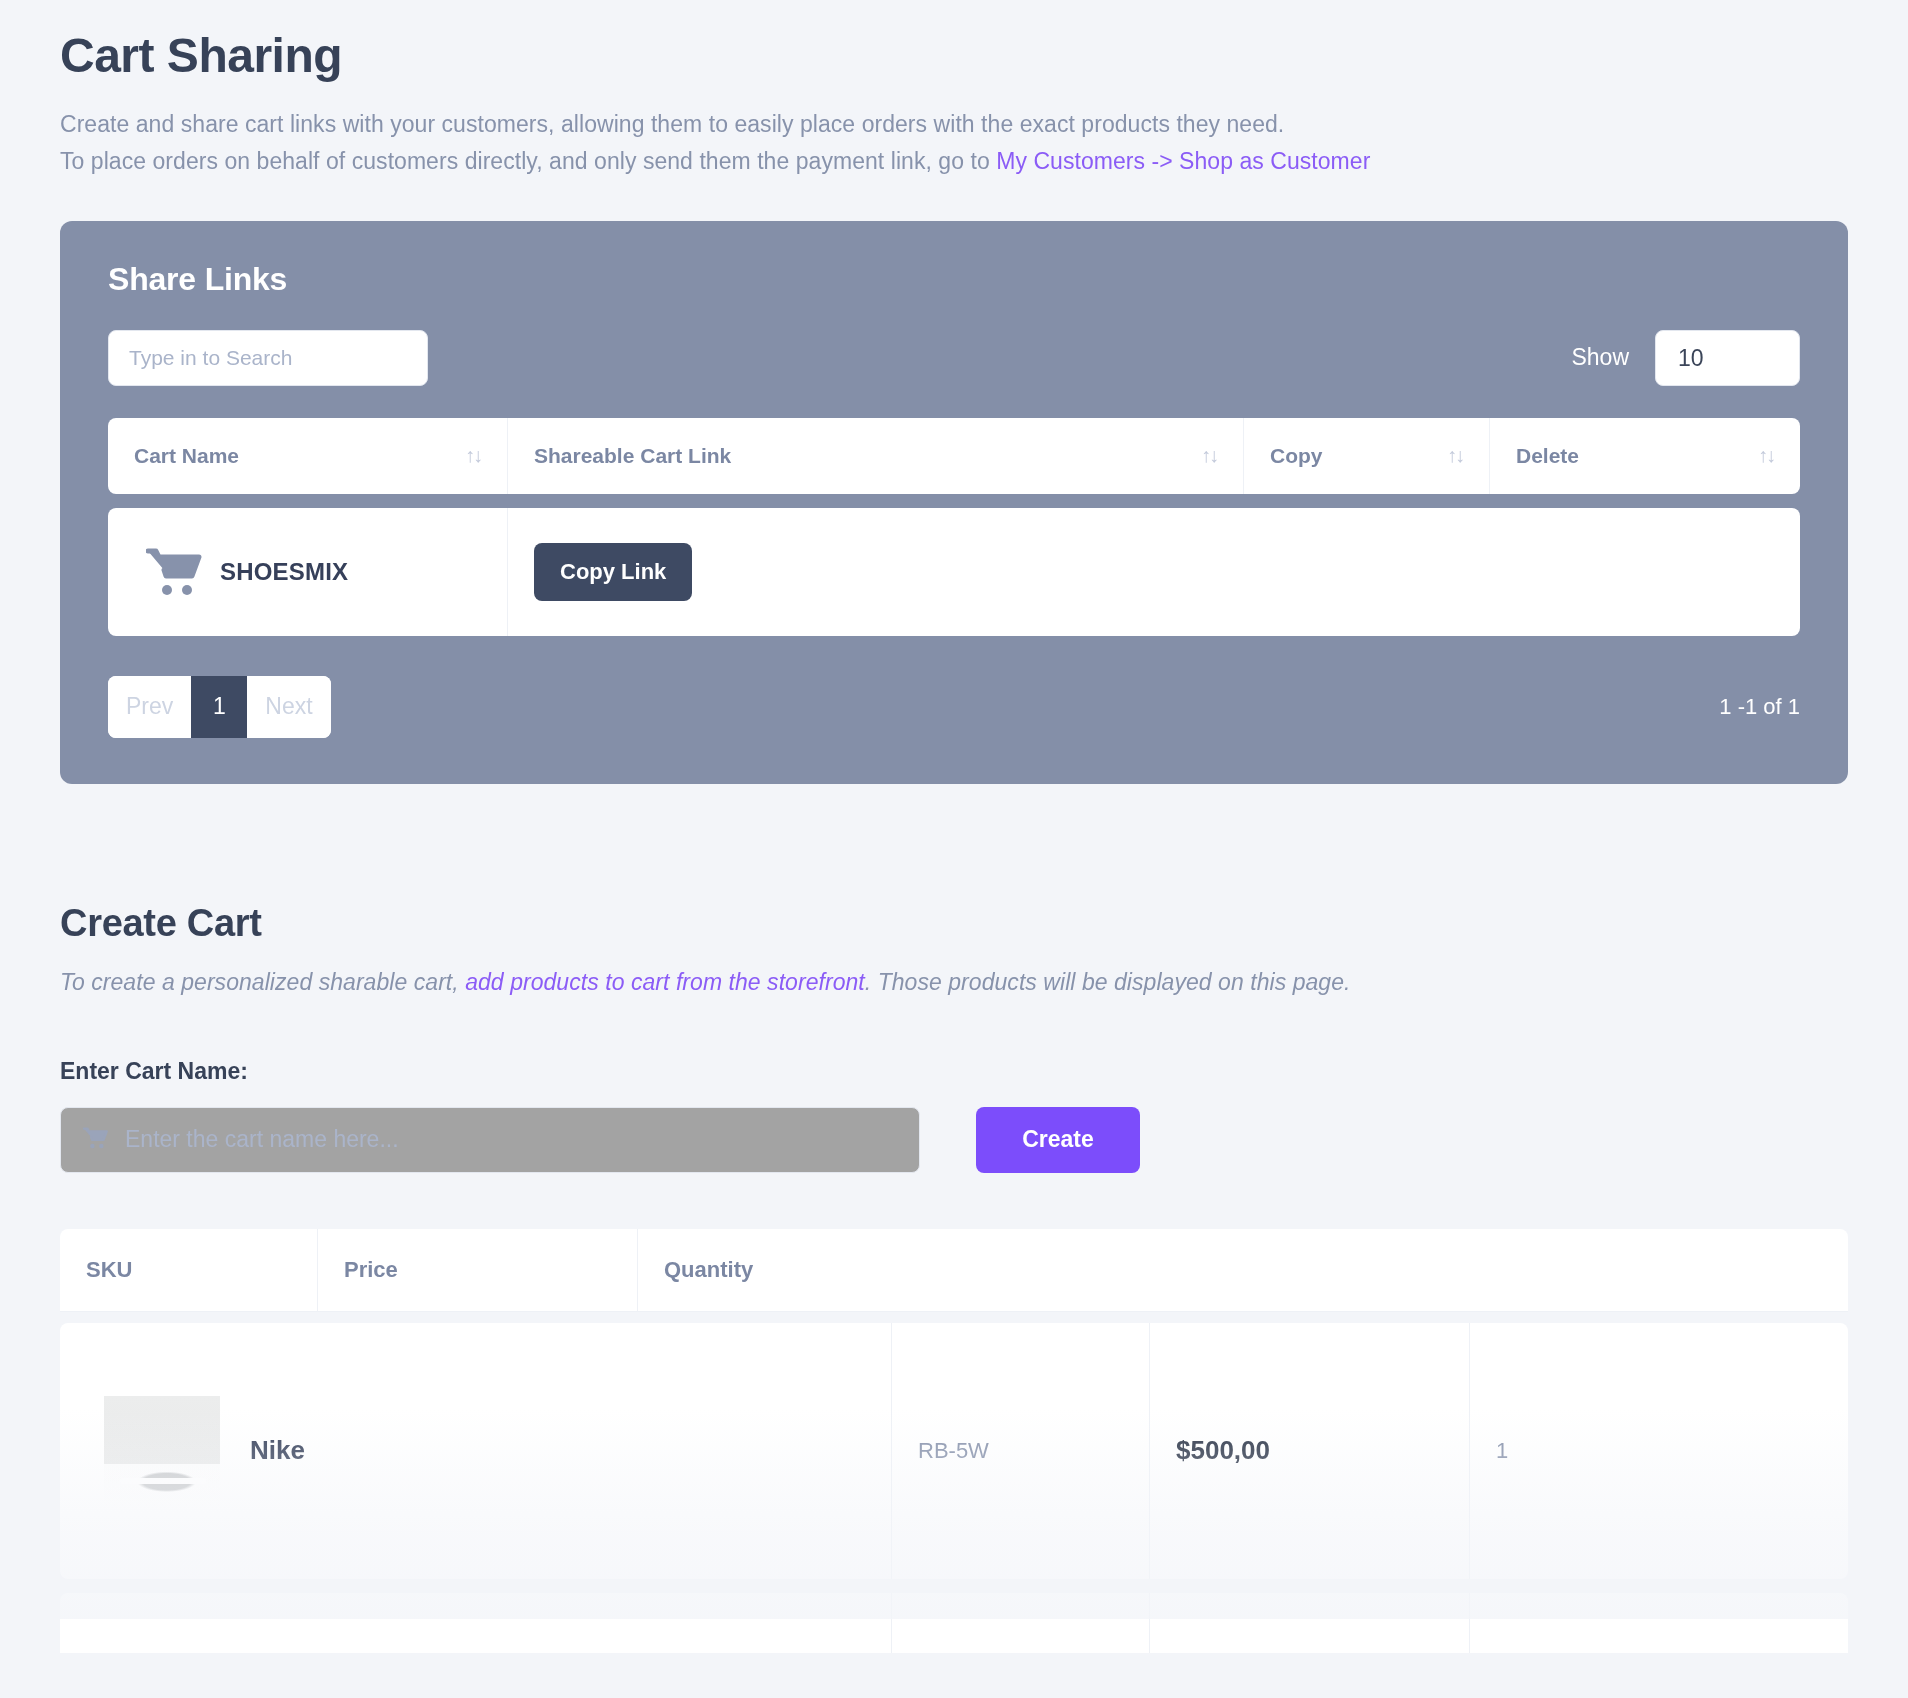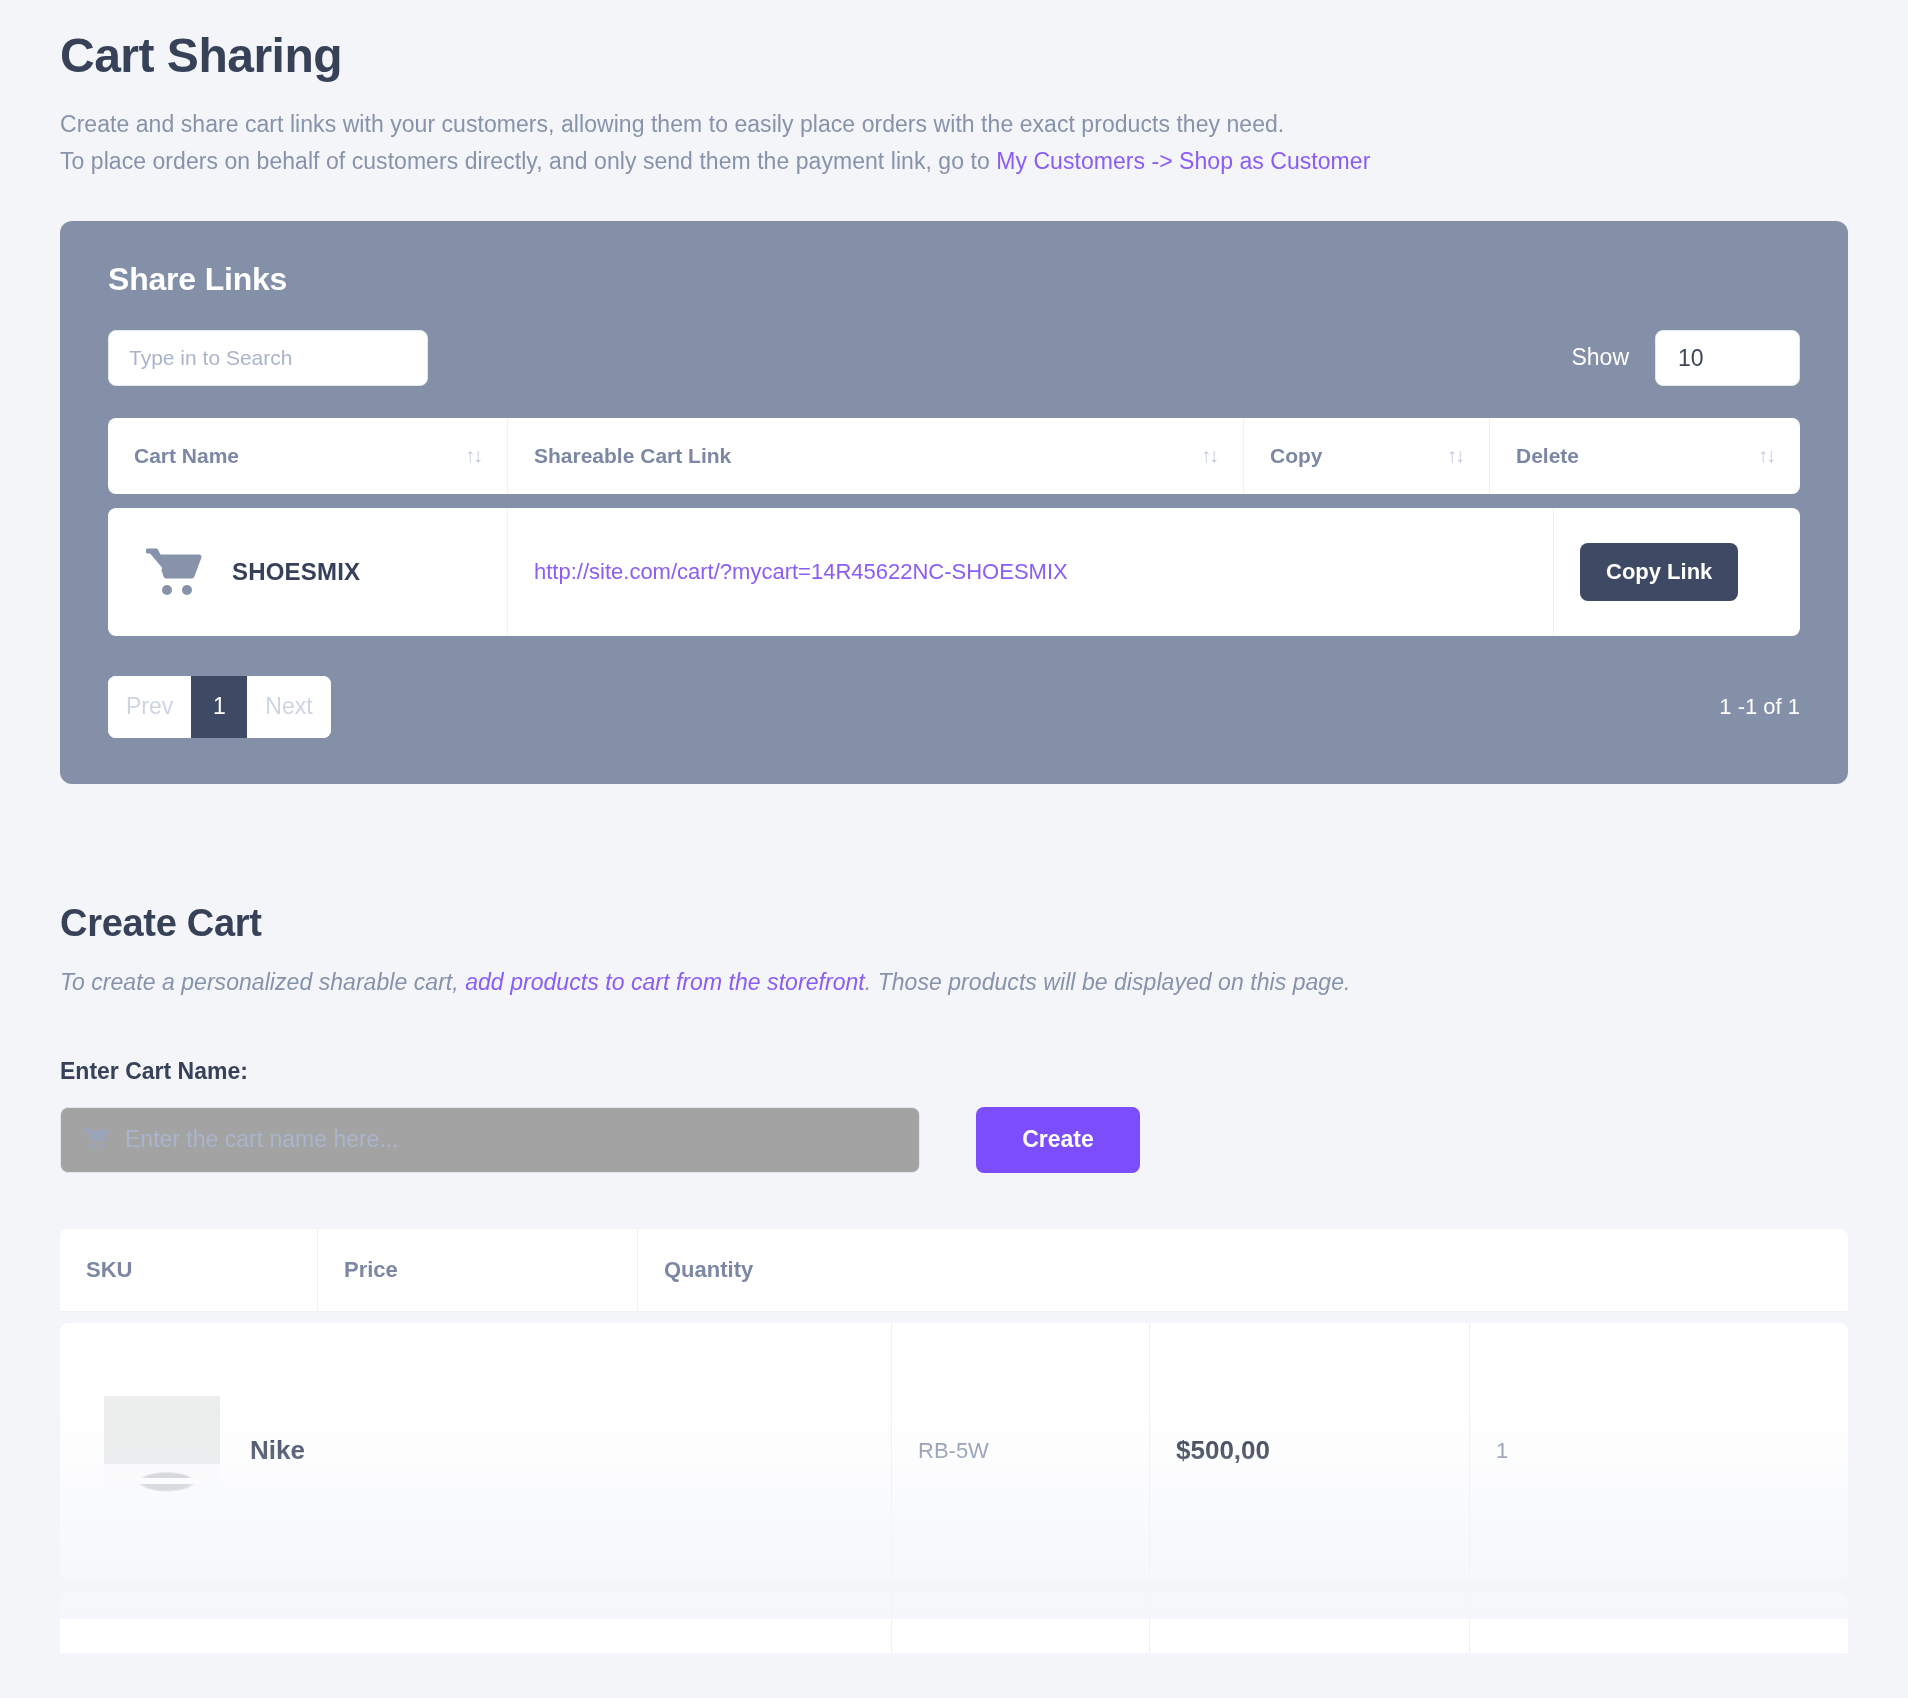--- a/index.html
+++ b/index.html
@@ -139,21 +139,21 @@
     min-height: 128px;
     overflow: hidden;
   }
   .td {
     display: flex;
     align-items: center;
     padding: 0 26px;
     border-right: 1px solid #eef1f6;
   }
   .td:last-child { border-right: none; }
-  .td-cartname { width: 400px; gap: 28px; padding-left: 38px; }
+  .td-cartname { width: 400px; gap: 16px; padding-left: 38px; }
   .td-link { flex: 1; }
   .td-copy { width: 246px; }
   .td-delete { width: 310px; }
 
   .cart-name-text {
     font-size: 24px;
     font-weight: bold;
     color: #36405a;
     letter-spacing: 0.2px;
   }
@@ -429,23 +429,20 @@
     <div class="links-table-body">
       <div class="td td-cartname">
         <span>
           <svg class="cart-glyph" width="58" height="50" viewBox="0 0 58 50" fill="none" xmlns="http://www.w3.org/2000/svg">
             <path d="M2 4 h8 l3 6 h40 l-7 19 h-26 l-2 -6" stroke="#8792ab" stroke-width="5" stroke-linecap="round" stroke-linejoin="round" fill="#8792ab"></path>
             <circle cx="21" cy="43" r="5" fill="#8792ab"></circle>
             <circle cx="41" cy="43" r="5" fill="#8792ab"></circle>
           </svg>
         </span>
         <span class="cart-name-text">SHOESMIX</span>
-      </div>
-      <div class="td td-link">
-        <a href="#" class="cart-link-text">http://site.com/cart/?mycart=14R45622NC-SHOESMIX</a>
       </div>
       <div class="td td-copy">
         <button class="btn-copy">Copy Link</button>
       </div>
     </div>
 
     <div class="pager-row">
       <div class="pager">
         <button class="pager-btn">Prev</button>
         <button class="pager-btn active">1</button>

